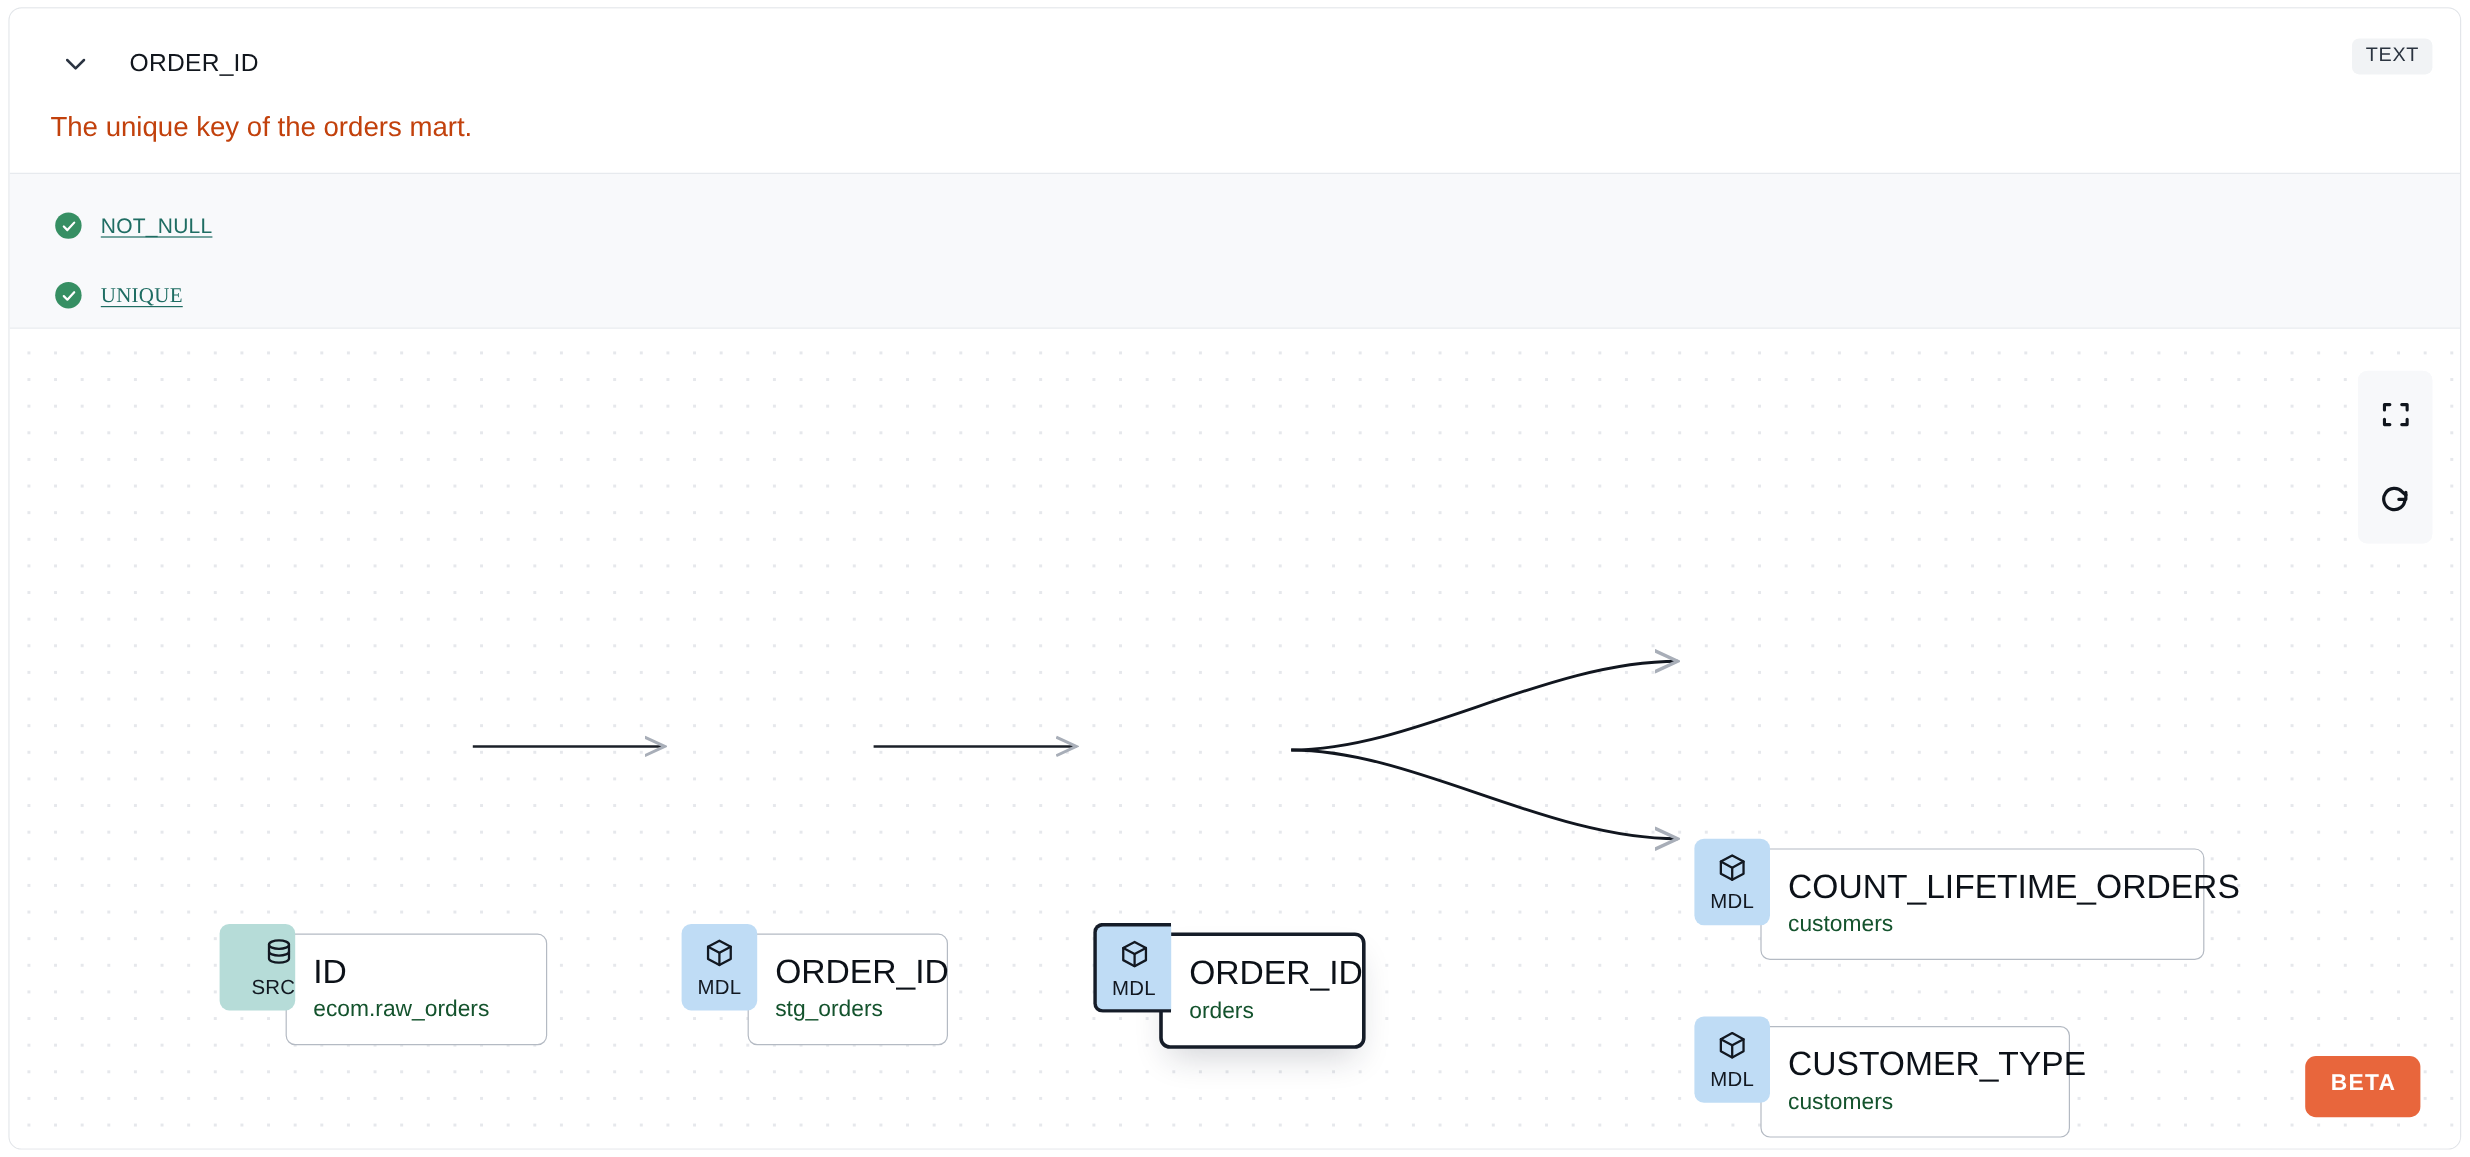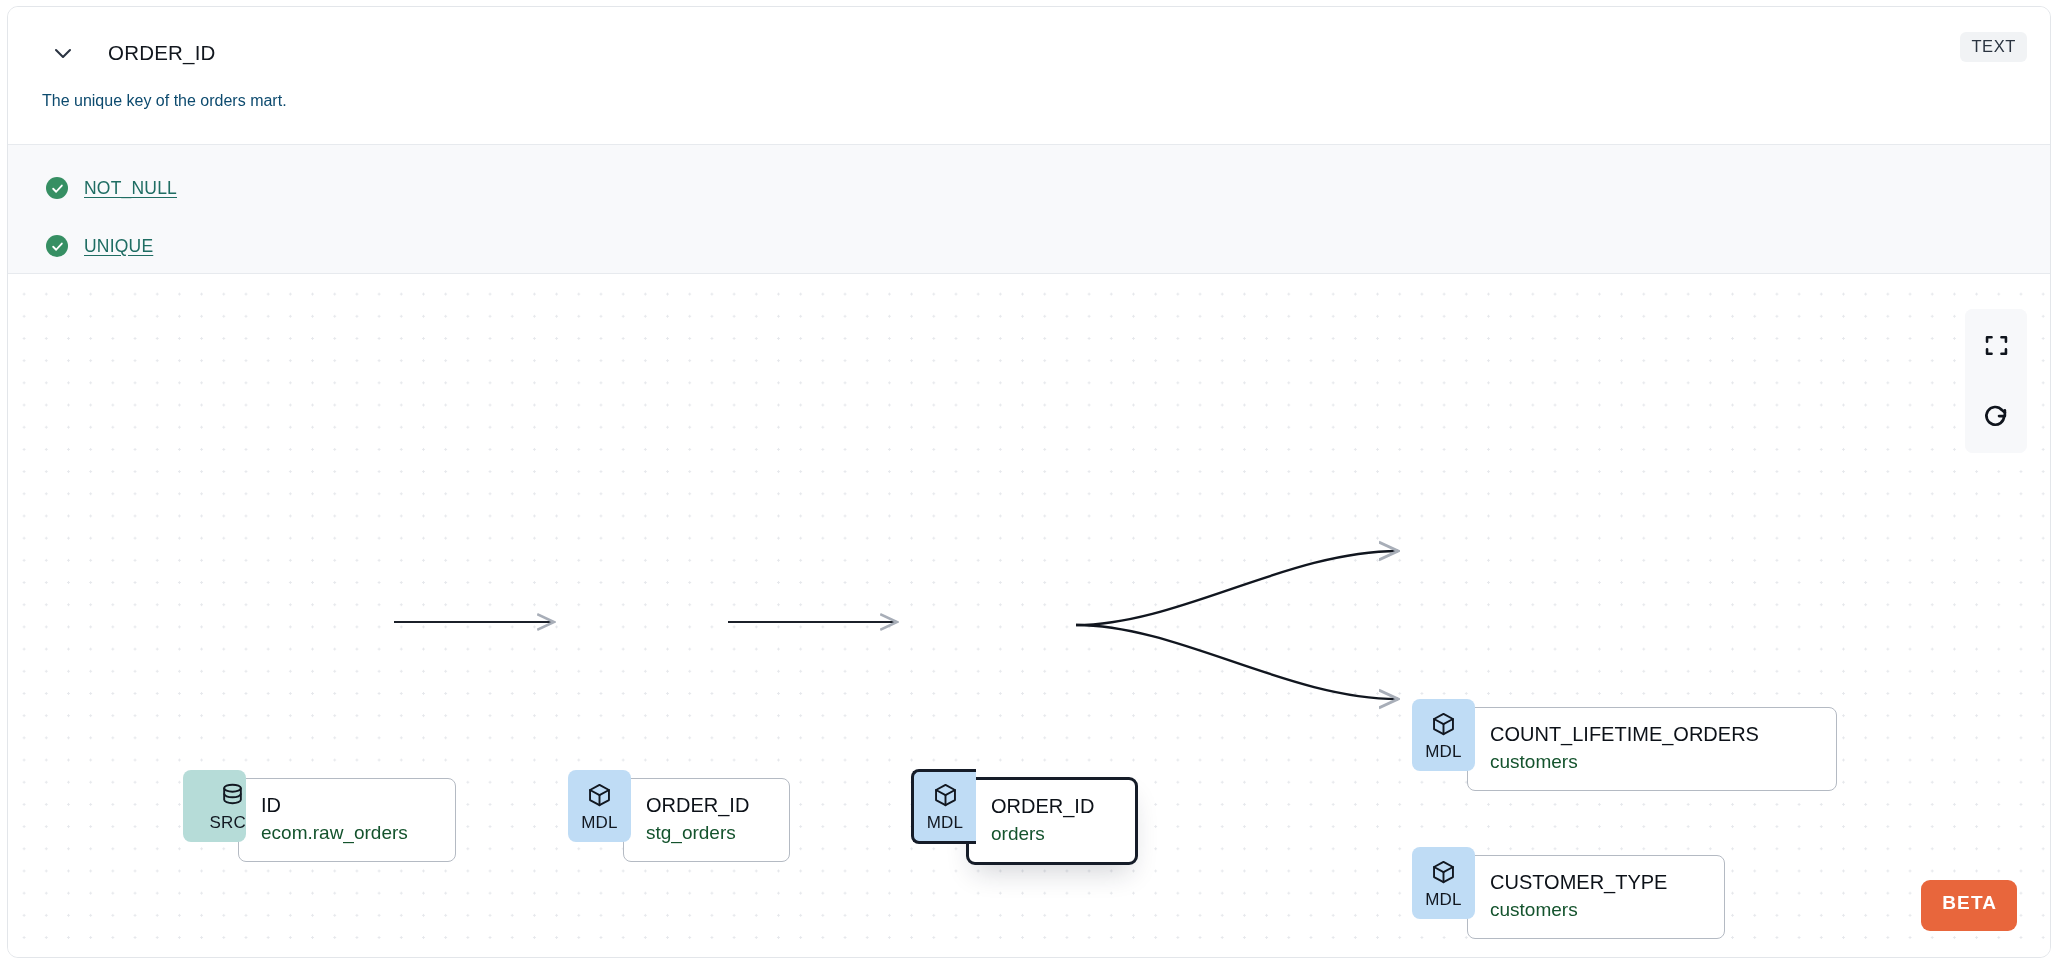--- a/index.html
+++ b/index.html
@@ -85,22 +85,22 @@
     letter-spacing: 0.6px;
     padding: 6px 11px 7px 11px;
     border-radius: 6px;
     line-height: 1;
   }
 
   .description {
     position: absolute;
     left: 34px;
     top: 85px;
-    font-size: 16px;
-    color: #0c4a6e;
+    font-size: 23px;
+    color: #c2410c;
     white-space: nowrap;
   }
 
   
   .tests {
     position: relative;
     box-sizing: border-box;
     background: #f8f9fb;
     border-top: 1px solid #e7eaee;
     border-bottom: 1px solid #e7eaee;
@@ -108,21 +108,21 @@
     padding: 22px 0 0 0;
   }
 
   .test-row {
     display: flex;
     align-items: center;
     height: 42px;
     padding-left: 38px;
     gap: 16px;
   }
-  .test-row + .test-row { margin-top: 16px; }
+  .test-row + .test-row { margin-top: 16px; font-family: Liberation Serif, serif; }
 
   .check-icon {
     width: 22px;
     height: 22px;
     flex: 0 0 22px;
     border-radius: 50%;
     background: #368f63;
     display: flex;
     align-items: center;
     justify-content: center;
@@ -195,21 +195,21 @@
     background: #ffffff;
     border: 1px solid #b4bac3;
     border-radius: 8px;
     padding: 15px 22px 17px 22px;
     box-sizing: border-box;
     position: relative;
     z-index: 2;
   }
 
   .node-name {
-    font-size: 20px;
+    font-size: 28px;
     color: #0c1118;
     line-height: 1.12;
     white-space: nowrap;
   }
   .node-sub {
     font-size: 19px;
     color: #14532d;
     margin-top: 6px;
     line-height: 1.15;
     white-space: nowrap;

